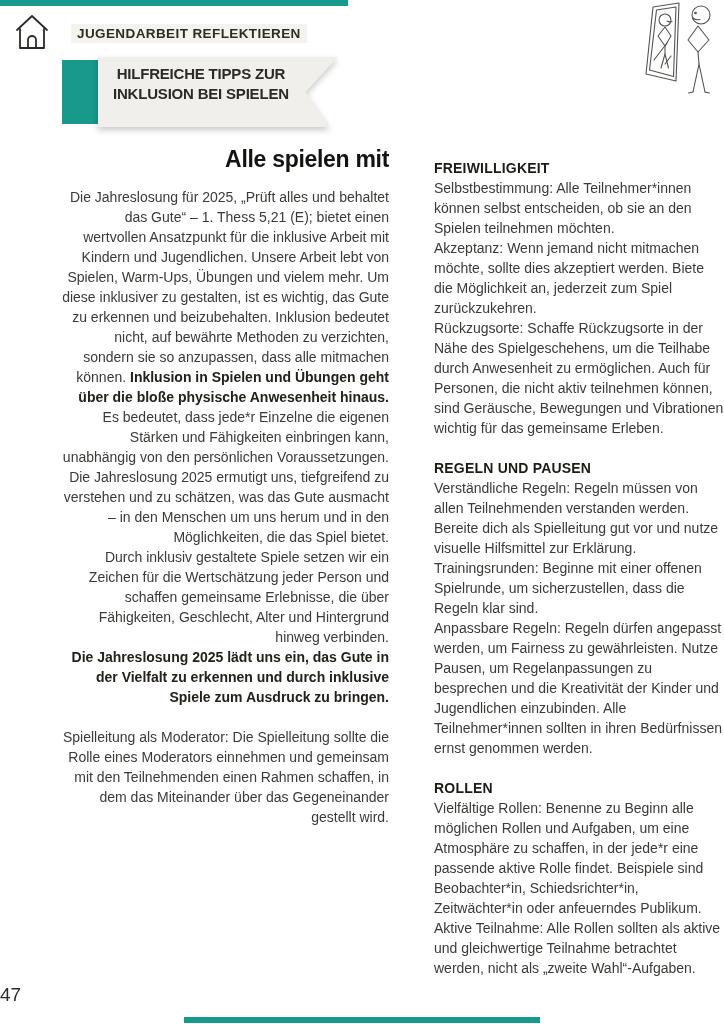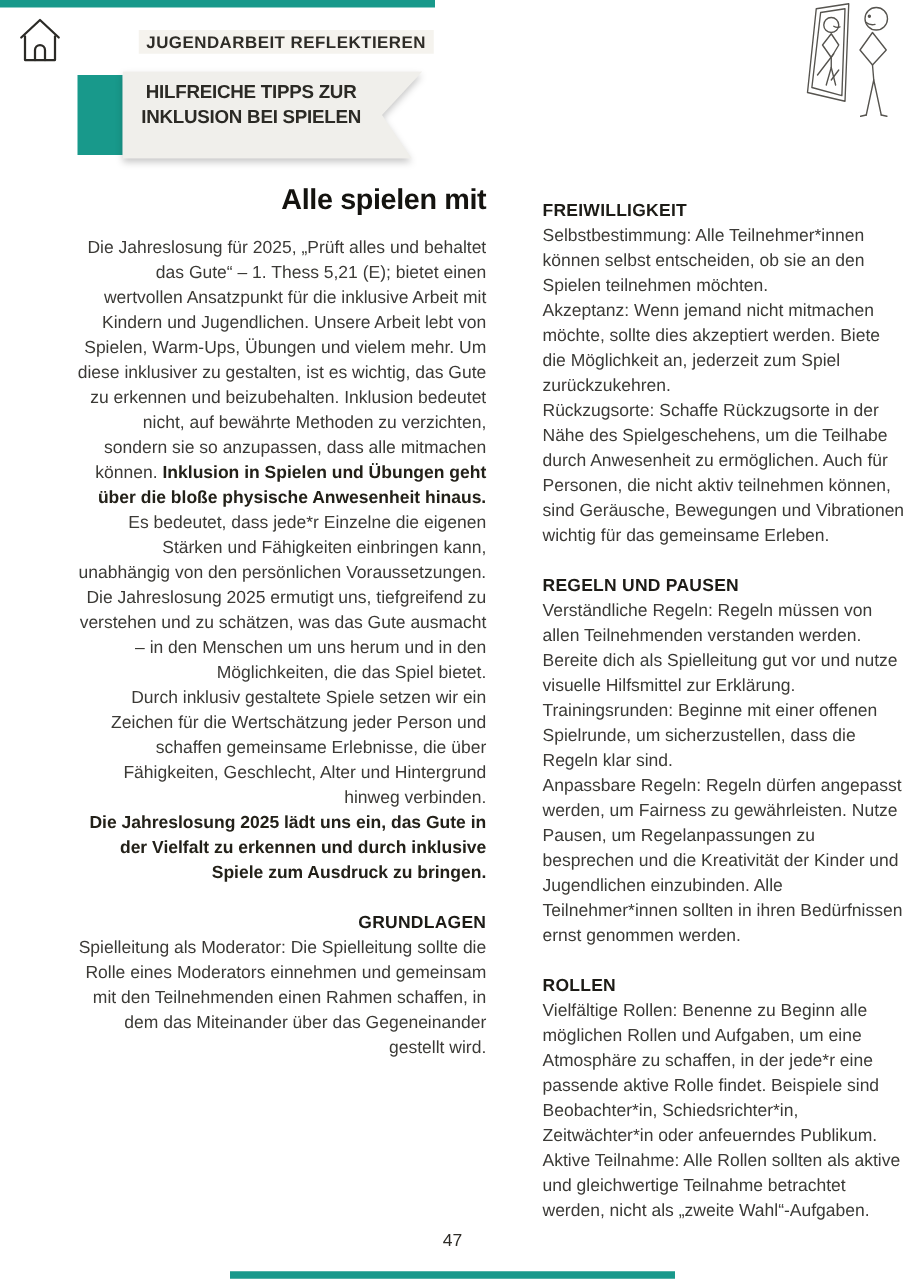--- a/index.html
+++ b/index.html
@@ -8,21 +8,21 @@
     overflow:hidden;font-family:"Liberation Sans",sans-serif;color:#3b3a36;
   }
   
   .topbar{position:absolute;left:0;top:0;width:348px;height:6px;background:#18998b;}
   .bottombar{position:absolute;left:184px;top:1017px;width:356px;height:6px;background:#18998b;}
 
   
   .home{position:absolute;left:14px;top:13px;width:36px;height:38px;cursor:pointer;}
   .kicker{
     position:absolute;left:71px;top:24px;font-size:13.5px;font-weight:bold;
-    letter-spacing:.4px;color:#2e2c27;background:#f5f3ee;padding:2px 6px;margin-left:40px;
+    letter-spacing:.4px;color:#2e2c27;background:#f5f3ee;padding:2px 6px;
   }
 
   
   .banner-square{position:absolute;left:62px;top:60px;width:36px;height:64px;background:#18998b;}
   .ribbon-wrap{position:absolute;left:98px;top:57px;width:240px;height:70px;
     filter:drop-shadow(0 3px 3px rgba(0,0,0,.22));}
   .ribbon{
     width:100%;height:100%;background:#f0efeb;
     clip-path:polygon(0 0,100% 0,86.5% 50%,96.5% 100%,0 100%);
   }
@@ -43,22 +43,22 @@
     color:#14130f;font-weight:bold;
   }
   .rich{margin:0;}
   .rich .bold{font-weight:bold;color:#232119;}
   .sec{margin:20px 0 0 0;}
   .col-right .sec:first-child{margin-top:0;}
   .sec-h{margin:0;font-size:14px;line-height:20px;font-weight:bold;color:#1c1b16;letter-spacing:.2px;}
   .item{margin:0;}
 
   
-  .pageno{position:absolute;left:0;top:984px;width:724px;text-align:center;
-    font-size:14px;color:#2e2c27;}
+  .pageno{position:absolute;left:0;top:984px;width:724px;
+    font-size:19px;color:#2e2c27;}
   svg{display:block;}
 </style>
 </head>
 <body>
 
 <div class="page">
 
   <div class="topbar"></div>
 
   <div class="home">
@@ -105,21 +105,20 @@
         <path d="M50 90 L45.5 91 M62 90 L66.5 91"></path>
       </g>
     </svg>
   </div>
 
   <div class="col col-left">
     <h1 class="title">Alle spielen mit</h1>
     <p class="rich"><span>Die Jahreslosung für 2025, „Prüft alles und behaltet das Gute“ – 1. Thess 5,21 (E); bietet einen wertvollen Ansatzpunkt für die inklusive Arbeit mit Kindern und Jugendlichen. Unsere Arbeit lebt von Spielen, Warm-Ups, Übungen und vielem mehr. Um diese inklusiver zu gestalten, ist es wichtig, das Gute zu erkennen und beizubehalten. Inklusion bedeutet nicht, auf bewährte Methoden zu verzichten, sondern sie so anzupassen, dass alle mitmachen können. </span><span class="bold">Inklusion in Spielen und Übungen geht über die bloße physische Anwesenheit hinaus.</span><span> Es bedeutet, dass jede*r Einzelne die eigenen Stärken und Fähigkeiten einbringen kann, unabhängig von den persönlichen Voraussetzungen. Die Jahreslosung 2025 ermutigt uns, tiefgreifend zu verstehen und zu schätzen, was das Gute ausmacht – in den Menschen um uns herum und in den Möglichkeiten, die das Spiel bietet.</span><br><span>Durch inklusiv gestaltete Spiele setzen wir ein Zeichen für die Wertschätzung jeder Person und schaffen gemeinsame Erlebnisse, die über Fähigkeiten, Geschlecht, Alter und Hintergrund hinweg verbinden.</span><br><span class="bold">Die Jahreslosung 2025 lädt uns ein, das Gute in der Vielfalt zu erkennen und durch inklusive Spiele zum Ausdruck zu bringen.</span></p>
     <div>
         <section class="sec">
-          <h2 class="sec-h">GRUNDLAGEN</h2>
           <p class="item">Spielleitung als Moderator: Die Spielleitung sollte die Rolle eines Moderators einnehmen und gemeinsam mit den Teilnehmenden einen Rahmen schaffen, in dem das Miteinander über das Gegeneinander gestellt wird.</p>
         </section>
       </div>
   </div>
 
   <div class="col col-right">
     <div>
         <section class="sec">
           <h2 class="sec-h">FREIWILLIGKEIT</h2>
           <p class="item">Selbstbestimmung: Alle Teilnehmer*innen können selbst entscheiden, ob sie an den Spielen teilnehmen möchten.</p>

